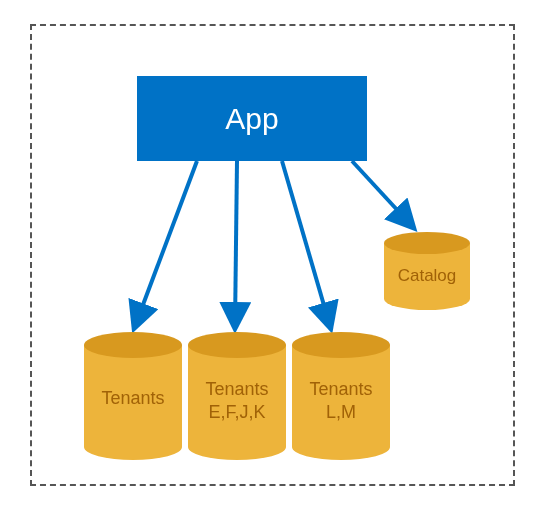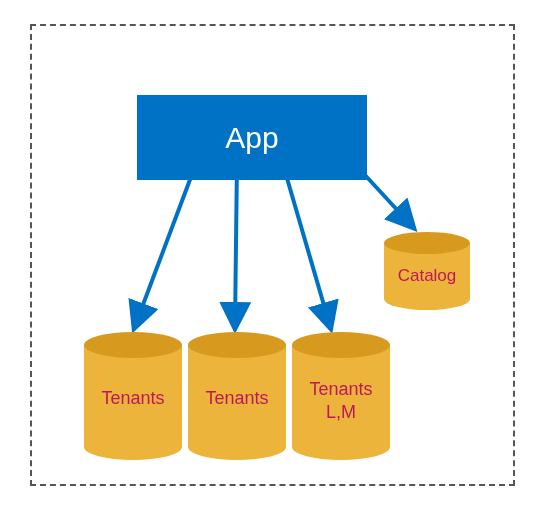--- a/index.html
+++ b/index.html
@@ -25,21 +25,20 @@
     top: 50px;
     width: 230px;
     height: 85px;
     background: #0072C6;
     display: flex;
     align-items: center;
     justify-content: center;
     color: #fff;
     font-size: 30px;
     font-weight: 300;
-    margin-top: 19px;
   }
   svg.arrows {
     position: absolute;
     left: 0;
     top: 0;
   }
   
   .db {
     position: absolute;
   }
@@ -51,21 +50,21 @@
   }
   .db .label {
     position: absolute;
     left: 0;
     width: 100%;
     top: 50%;
     transform: translateY(-40%);
     text-align: center;
     font-size: 18px;
     line-height: 1.25;
-    color: #be185d;
+    color: #a16207;
   }
   .db.small .label {
     font-size: 17px;
     transform: translateY(-30%);
   }
 </style>
 </head>
 <body>
 
 <div class="frame">
@@ -111,20 +110,21 @@
   </div>
 
   <div class="db" style="left:154px; top:305px; width:102px; height:130px;">
     <svg class="cyl" viewBox="0 0 102 130">
       <ellipse cx="51" cy="116" rx="49" ry="13" fill="#EDB43B"></ellipse>
       <rect x="2" y="14" width="98" height="102" fill="#EDB43B"></rect>
       <ellipse cx="51" cy="14" rx="49" ry="13" fill="#D8991F"></ellipse>
     </svg>
     <div class="label">
       <span>Tenants</span><br>
+      <span>E,F,J,K</span>
     </div>
   </div>
 
   <div class="db" style="left:258px; top:305px; width:102px; height:130px;">
     <svg class="cyl" viewBox="0 0 102 130">
       <ellipse cx="51" cy="116" rx="49" ry="13" fill="#EDB43B"></ellipse>
       <rect x="2" y="14" width="98" height="102" fill="#EDB43B"></rect>
       <ellipse cx="51" cy="14" rx="49" ry="13" fill="#D8991F"></ellipse>
     </svg>
     <div class="label">

